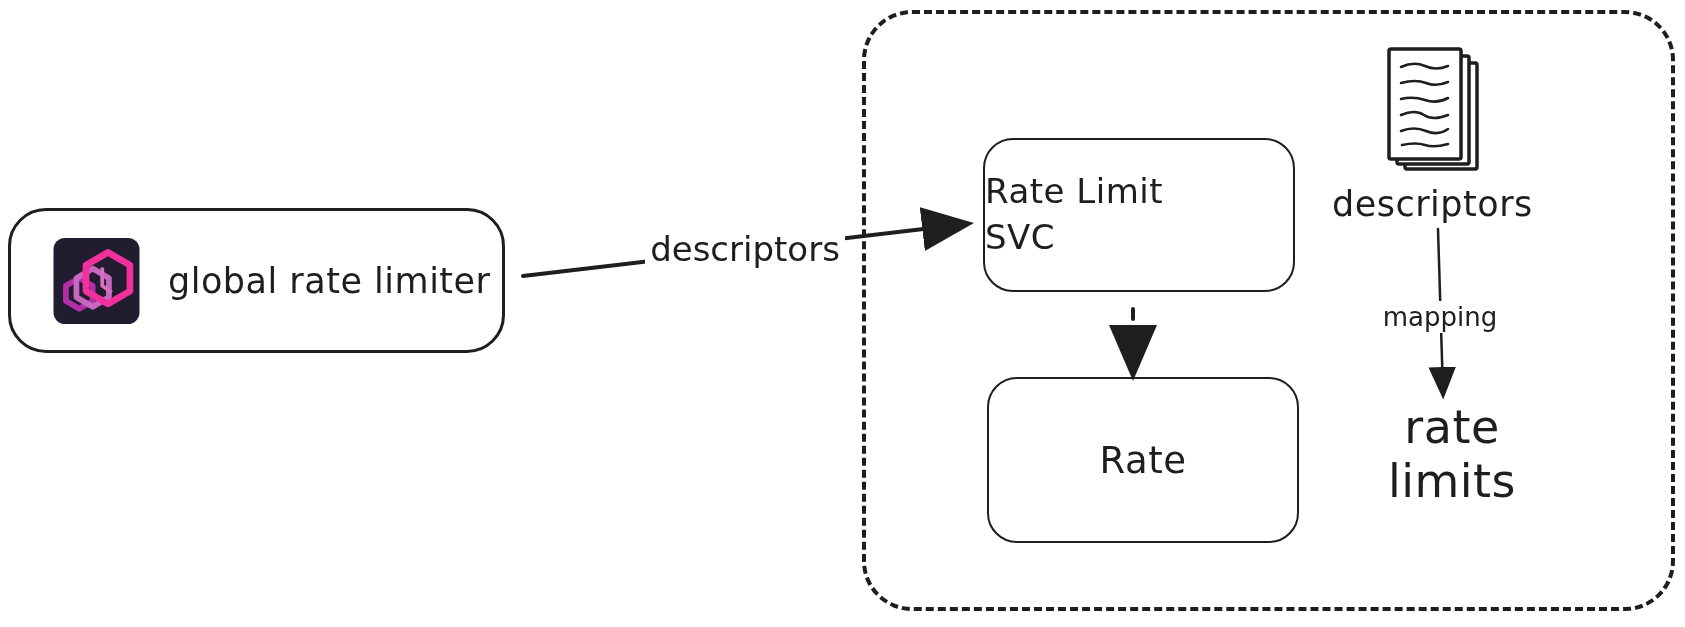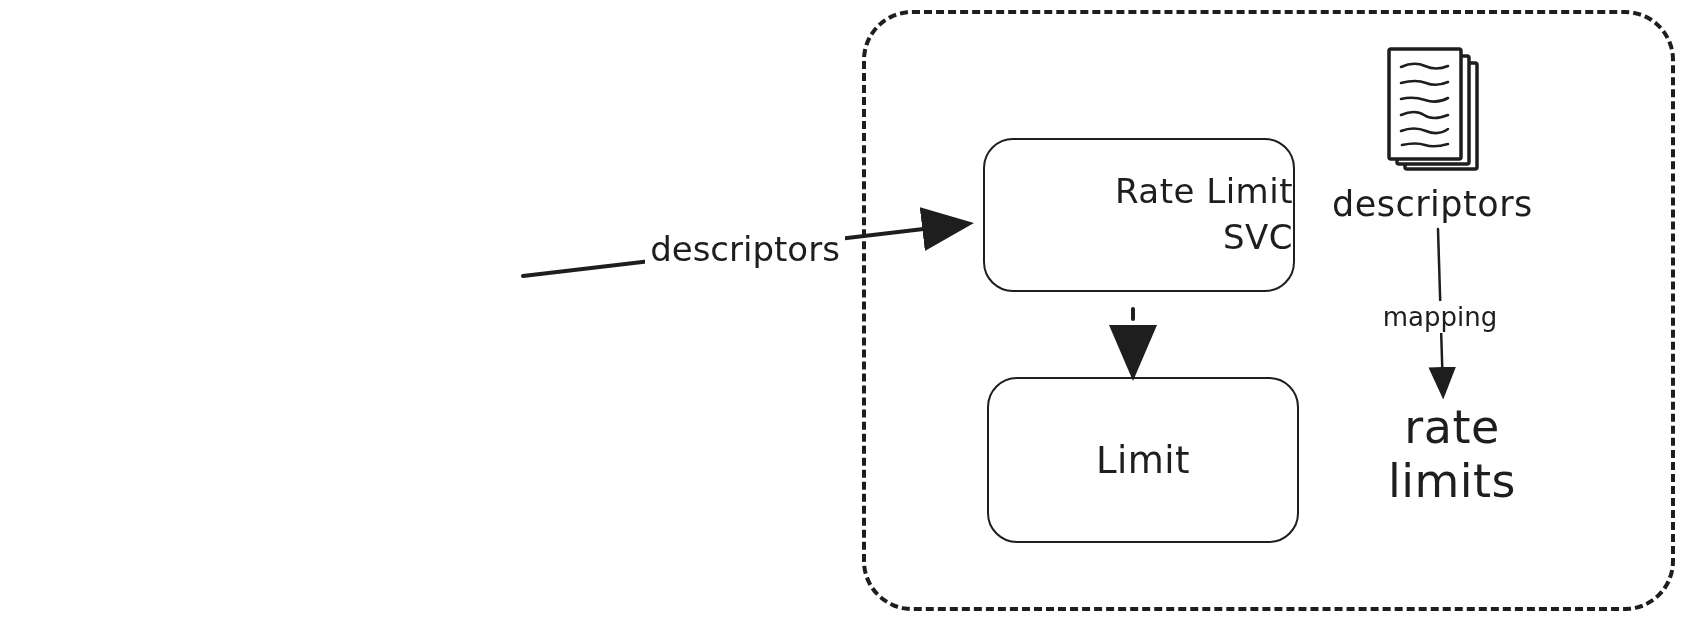--- a/index.html
+++ b/index.html
@@ -29,21 +29,21 @@
   .gbl-label{font-size:35px;letter-spacing:0.5px;white-space:nowrap;}
   
   .dashed-container{
     position:absolute;left:862px;top:10px;width:813px;height:601px;
     border:4px dashed var(--stroke);border-radius:50px;
   }
   
   .svc-box{
     position:absolute;left:983px;top:138px;width:312px;height:154px;
     border:2.5px solid var(--stroke);border-radius:30px;
-    display:flex;flex-direction:column;align-items:flex-end;justify-content:center;
+    display:flex;flex-direction:column;align-items:flex-start;justify-content:center;
     font-size:34px;line-height:1.35;text-align:center;letter-spacing:0.5px;
   }
   .redis-box{
     position:absolute;left:987px;top:377px;width:312px;height:166px;
     border:2.5px solid var(--stroke);border-radius:30px;
     display:flex;align-items:center;justify-content:center;
     font-size:37px;letter-spacing:0.5px;
   }
   
   .arrow-svg{position:absolute;overflow:visible;}
@@ -72,20 +72,30 @@
   .hex-front{stroke:var(--logo_hex_front);}
   .hex-inner{stroke:var(--logo_inner_edge);}
   .doc-page{fill:#ffffff;stroke:var(--stroke);stroke-width:3.5;}
   .doc-line{stroke:var(--stroke);stroke-width:2.6;fill:none;stroke-linecap:round;}
 </style>
 </head>
 <body>
 
 <div class="canvas">
 
+  <div class="gbl-box">
+    <svg class="gbl-logo" viewBox="0 0 90 90">
+      <rect x="0" y="0" width="90" height="90" rx="12" fill="var(--logo_bg)"></rect>
+      <polygon class="hex-back" points="27,42 41,50 41,66 27,74 13,66 13,50" fill="none" stroke-width="6" stroke-linejoin="round"></polygon>
+      <polygon class="hex-mid" points="41,32 58,42 58,62 41,72 24,62 24,42" fill="none" stroke-width="6" stroke-linejoin="round"></polygon>
+      <polygon class="hex-front" points="57,15 80,28.5 80,55.5 57,69 34,55.5 34,28.5" fill="none" stroke-width="7" stroke-linejoin="round"></polygon>
+      <polyline class="hex-inner" points="51,31 51,50 61,57" fill="none" stroke-width="4" stroke-linejoin="round"></polyline>
+    </svg>
+    <span class="gbl-label">global rate limiter</span>
+  </div>
 
   <svg class="arrow-svg" style="left:498px;top:195px;" width="485" height="100">
     <defs>
       <marker id="ah1" markerWidth="13" markerHeight="11" refX="11" refY="5.5" orient="auto">
         <polygon class="arrow-head" points="0,0 13,5.5 0,11"></polygon>
       </marker>
     </defs>
     <line class="arrow-line" x1="25" y1="81" x2="468" y2="29" stroke-width="4" stroke-linecap="round" marker-end="url(#ah1)"></line>
   </svg>
   <div class="edge-label lbl-descriptors-edge">descriptors</div>
@@ -100,21 +110,21 @@
   <svg class="arrow-svg" style="left:1113px;top:303px;" width="42" height="80">
     <defs>
       <marker id="ah2" markerWidth="14" markerHeight="12" refX="10" refY="6" orient="auto">
         <polygon class="arrow-head" points="0,0 14,6 0,12"></polygon>
       </marker>
     </defs>
     <line class="arrow-line" x1="20" y1="6" x2="20" y2="62" stroke-width="4" stroke-dasharray="10 9" stroke-linecap="round" marker-end="url(#ah2)"></line>
   </svg>
 
   <div class="redis-box">
-    <span>Limit</span>
+    <span>Rate</span>
   </div>
 
   <svg class="doc-icon" viewBox="0 0 100 128">
     <rect class="doc-page" x="22" y="18" width="72" height="106" rx="2"></rect>
     <rect class="doc-page" x="14" y="11" width="72" height="108" rx="2"></rect>
     <rect class="doc-page" x="6" y="4" width="72" height="110" rx="2"></rect>
     <path class="doc-line" d="M18 22 q 13 -6 24 -1 t 23 0"></path>
     <path class="doc-line" d="M18 38 q 15 -4 25 0 t 22 -1"></path>
     <path class="doc-line" d="M18 54 q 12 -3 24 1 t 23 -2"></path>
     <path class="doc-line" d="M18 70 q 14 -6 23 0 t 24 0"></path>

